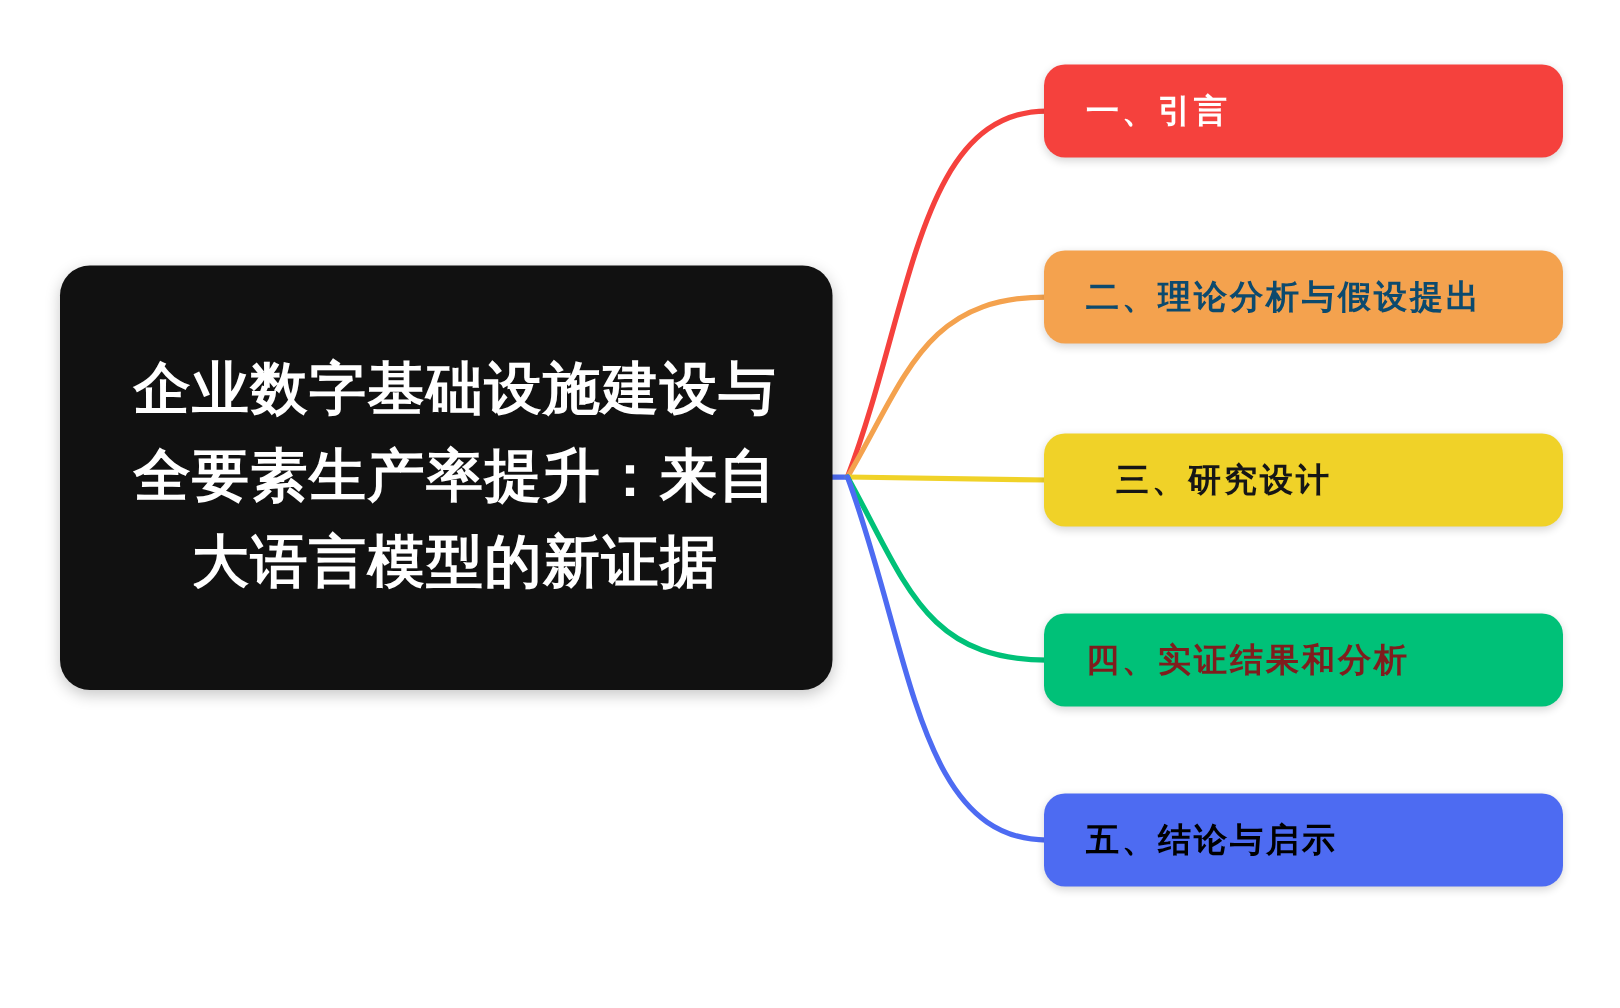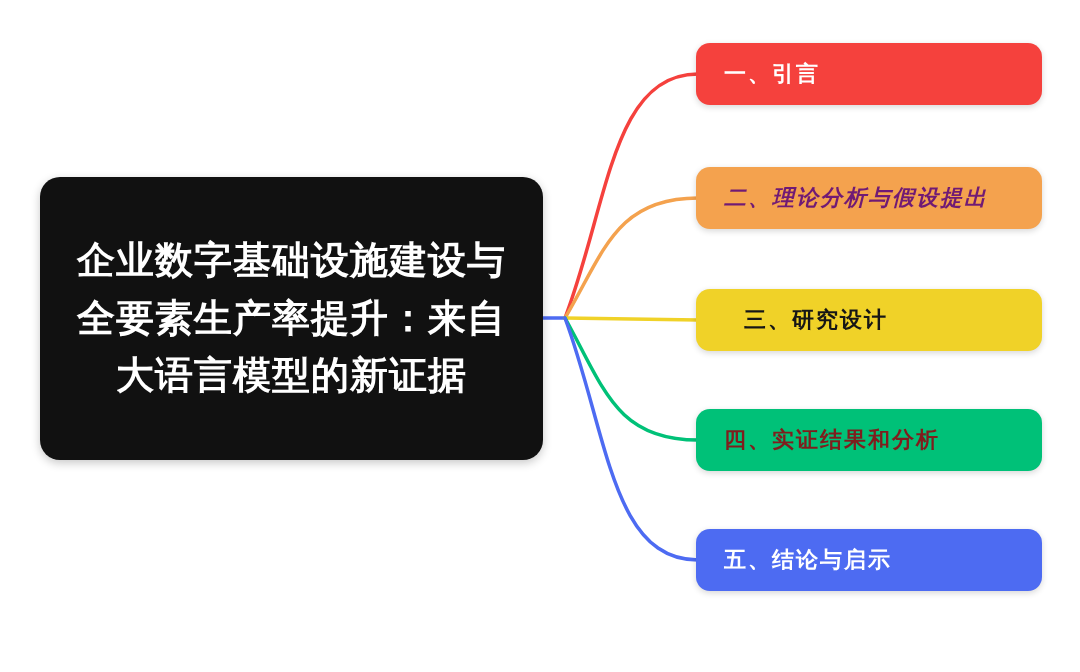--- a/index.html
+++ b/index.html
@@ -10,20 +10,21 @@
     overflow:hidden;
     font-family:"Liberation Sans","DejaVu Sans",sans-serif;
   }
   svg.connectors{position:absolute;left:0;top:0;width:1080px;height:672px;}
   .conn{fill:none;stroke-width:3.5;stroke-linecap:round;}
   .center-node{
     position:absolute;left:40px;top:177px;width:503px;height:283px;
     border-radius:20px;
     display:flex;align-items:center;justify-content:center;
     box-shadow:0 3px 10px rgba(0,0,0,0.22);
+    padding-left:12px;
   }
   .center-title{
     font-size:38px;font-weight:bold;line-height:1.52;
     text-align:center;padding:0 34px;letter-spacing:1px;
   }
   .branch-node{
     position:absolute;left:696px;width:346px;height:62px;
     border-radius:14px;
     display:flex;align-items:center;
     padding-left:28px;box-sizing:border-box;
@@ -47,29 +48,29 @@
   </svg>
 
   <div class="center-node" style="background-color: rgb(17, 17, 17); color: rgb(255, 255, 255);">
     <div class="center-title">企业数字基础设施建设与全要素生产率提升：来自大语言模型的新证据</div>
   </div>
 
   <div class="branch-node b1" style="background-color: rgb(245, 65, 61); color: rgb(255, 255, 255);">
     <span class="branch-label">一、引言</span>
   </div>
 
-  <div class="branch-node b2" style="background-color: rgb(244, 162, 78); color: #701a75; font-style: italic;">
+  <div class="branch-node b2" style="background-color: rgb(244, 162, 78); color: #0c4a6e;">
     <span class="branch-label">二、理论分析与假设提出</span>
   </div>
 
   <div class="branch-node b3" style="background-color: rgb(240, 210, 40); color: rgb(22, 22, 22); padding-left: 48px;">
     <span class="branch-label">三、研究设计</span>
   </div>
 
   <div class="branch-node b4" style="background-color: rgb(0, 193, 120); color: #7f1d1d;">
     <span class="branch-label">四、实证结果和分析</span>
   </div>
 
-  <div class="branch-node b5" style="background-color: rgb(77, 107, 242); color: #ffffff;">
+  <div class="branch-node b5" style="background-color: rgb(77, 107, 242); color: #000000;">
     <span class="branch-label">五、结论与启示</span>
   </div>
 
 </div>
 
 </body></html>

